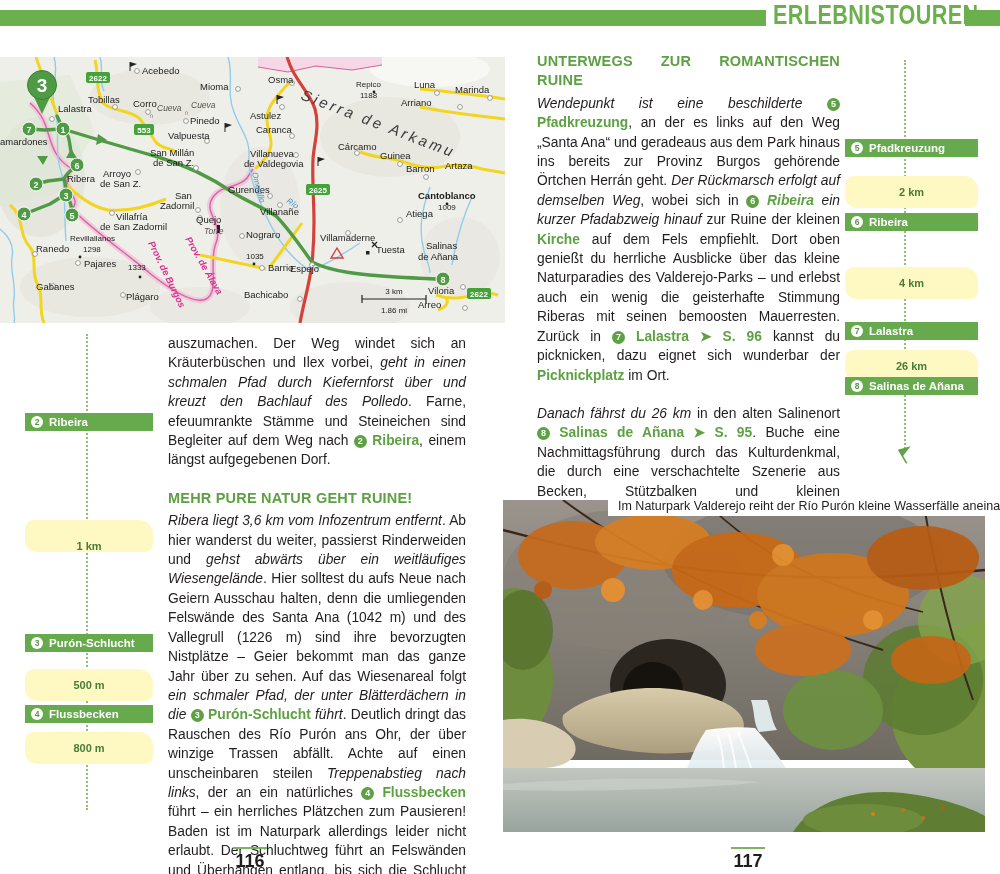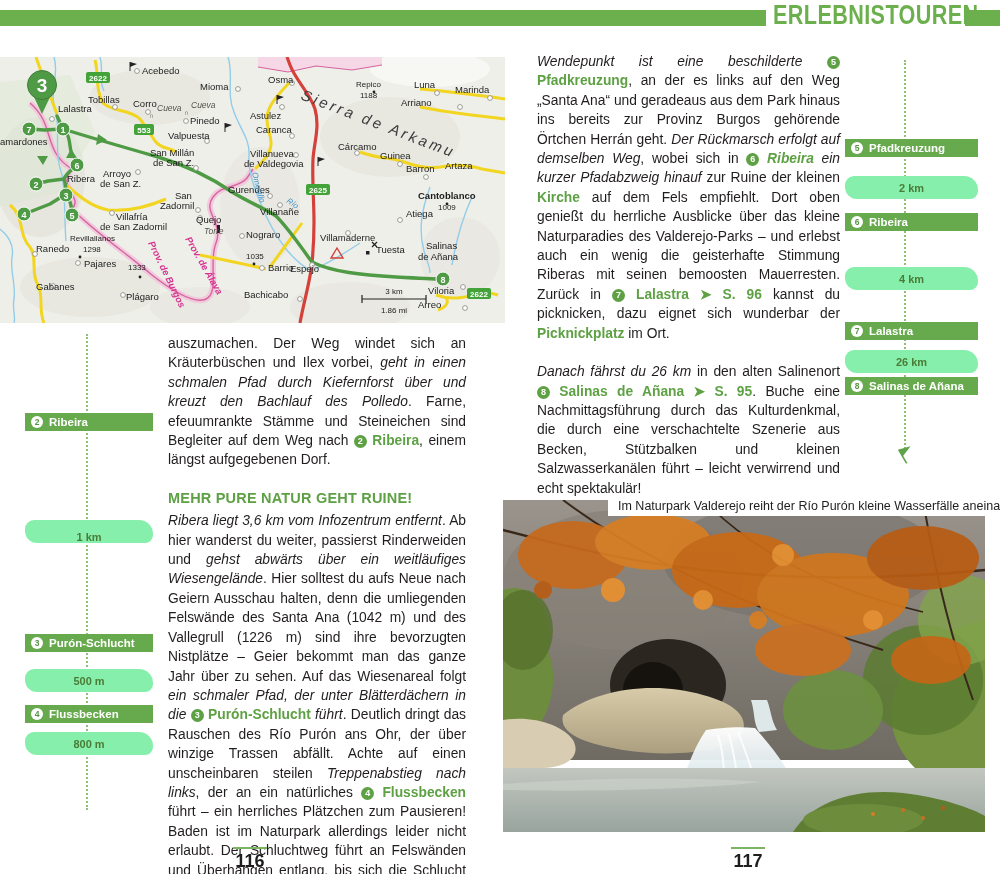--- a/index.html
+++ b/index.html
@@ -12,21 +12,21 @@
   .col p{margin:0 0 19px;}
   .sec{font-size:14.5px;color:#5ea144;margin:0 0 3px;letter-spacing:.2px;font-weight:700;}
   .it{font-style:italic;}
   .grn{color:#5ea144;font-weight:700;}
   .numdot{display:inline-block;width:13px;height:13px;border-radius:50%;background:#5ea144;color:#fff;
           font-size:9px;font-weight:700;line-height:13px;text-align:center;vertical-align:1px;font-style:normal;}
   .wp{position:absolute;height:18px;background:#67aa4d;color:#fff;display:flex;align-items:center;gap:6px;
       padding:0 6px;font-size:11.5px;font-weight:700;box-sizing:border-box;}
   .wpn{width:12px;height:12px;border-radius:50%;background:#fff;color:#569543;font-size:8.5px;font-weight:700;
        line-height:12px;text-align:center;flex:0 0 12px;}
-  .dist{position:absolute;height:23px;background:#86efac;color:#497c37;font-size:11px;font-weight:700;
+  .dist{position:absolute;height:32px;background:#fef9c3;color:#497c37;font-size:11px;font-weight:700;
         display:flex;align-items:center;justify-content:center;border-radius:9px 14px 8px 12px;}
   .dot-line{position:absolute;width:0;border-left:2px dotted #8fc172;}
   .cap{position:absolute;background:#fff;font-size:12.5px;color:#1e1e1e;padding:3px 10px;white-space:nowrap;}
   .pagenum{position:absolute;font-size:18px;font-weight:700;color:#1e1e1e;text-align:center;width:40px;}
   .pageline{position:absolute;width:34px;height:2px;background:#7cb561;}
   #map text{font-family:"Liberation Sans",sans-serif;fill:#1c1c1c;font-size:9.5px;}
   #map text.sm{font-size:8px;}
   #map text.itl{font-style:italic;fill:#55524e;font-size:8.5px;}
   #map text.bld{font-weight:700;}
   #map text.mag{fill:#d5338f;font-style:italic;font-size:9.5px;font-weight:700;}
@@ -281,20 +281,21 @@
     </g>
   </svg>
 
   <div class="col" style="left:168px;top:334px;width:298px;">
     <p><span>auszumachen. Der Weg windet sich an Kräuterbüschen und Ilex vorbei, </span><span class="it">geht in einen schmalen Pfad durch Kiefernforst über und kreuzt den Bachlauf des Polledo</span><span>. Farne, efeuumrankte Stämme und Steineichen sind Begleiter auf dem Weg nach </span><span class="numdot">2</span><span class="grn"> Ribeira</span><span>, einem längst aufgegebenen Dorf.</span></p>
     <h3 class="sec">MEHR PURE NATUR GEHT RUINE!</h3>
     <p><span class="it">Ribera liegt 3,6 km vom Infozentrum entfernt</span><span>. Ab hier wanderst du weiter, passierst Rinderweiden und </span><span class="it">gehst abwärts über ein weitläufiges Wiesengelände</span><span>. Hier solltest du aufs Neue nach Geiern Ausschau halten, denn die umliegenden Felswände des Santa Ana (1042 m) und des Vallegrull (1226 m) sind ihre bevorzugten Nistplätze – Geier bekommt man das ganze Jahr über zu sehen. Auf das Wiesenareal folgt </span><span class="it">ein schmaler Pfad, der unter Blätterdächern in die </span><span class="numdot">3</span><span class="grn"> Purón-Schlucht</span><span class="it"> führt</span><span>. Deutlich dringt das Rauschen des Río Purón ans Ohr, der über winzige Trassen abfällt. Achte auf einen unscheinbaren steilen </span><span class="it">Treppenabstieg nach links</span><span>, der an ein natürliches </span><span class="numdot">4</span><span class="grn"> Flussbecken</span><span> führt – ein herrliches Plätzchen zum Pausieren! Baden ist im Naturpark allerdings leider nicht erlaubt. Der Schluchtweg führt an Felswänden und Überhängen entlang, bis sich die Schlucht auf einen Schlag verbreitert. Hier ist der schönste Teil vorbei, doch es lohnt sich, </span></p>
   </div>
 
   <div class="col" style="left:537px;top:52px;width:303px;">
+    <h3 class="sec">UNTERWEGS ZUR ROMANTISCHEN RUINE</h3>
     <p><span class="it">Wendepunkt ist eine beschilderte </span><span class="numdot">5</span><span class="grn"> Pfadkreuzung</span><span>, an der es links auf den Weg „Santa Ana“ und geradeaus aus dem Park hinaus ins bereits zur Provinz Burgos gehörende Örtchen Herrán geht. </span><span class="it">Der Rückmarsch erfolgt auf demselben Weg</span><span>, wobei sich in </span><span class="numdot">6</span><span class="it grn"> Ribeira</span><span class="it"> ein kurzer Pfadabzweig hinauf</span><span> zur Ruine der kleinen </span><span class="grn">Kirche</span><span> auf dem Fels empfiehlt. Dort oben genießt du herrliche Ausblicke über das kleine Naturparadies des Valderejo-Parks – und erlebst auch ein wenig die geisterhafte Stimmung Riberas mit seinen bemoosten Mauerresten. Zurück in </span><span class="numdot">7</span><span class="grn"> Lalastra ➤ S. 96</span><span> kannst du picknicken, dazu eignet sich wunderbar der </span><span class="grn">Picknickplatz</span><span> im Ort.</span></p>
     <p><span class="it">Danach fährst du 26 km</span><span> in den alten Salinenort </span><span class="numdot">8</span><span class="grn"> Salinas de Añana ➤ S. 95</span><span>. Buche eine Nachmittagsführung durch das Kulturdenkmal, die durch eine verschachtelte Szenerie aus Becken, Stützbalken und kleinen Salzwasserkanälen führt – leicht verwirrend und echt spektakulär!</span></p>
   </div>
 
   <div class="dot-line" style="left:86px;top:334px;height:476px;"></div>
   <div class="wp" style="left:25px;top:413px;width:128px;">
     <span class="wpn">2</span>
     <span>Ribeira</span>
   </div>
   <div class="dist" style="left:25px;top:520px;width:128px;align-items:flex-end;">

